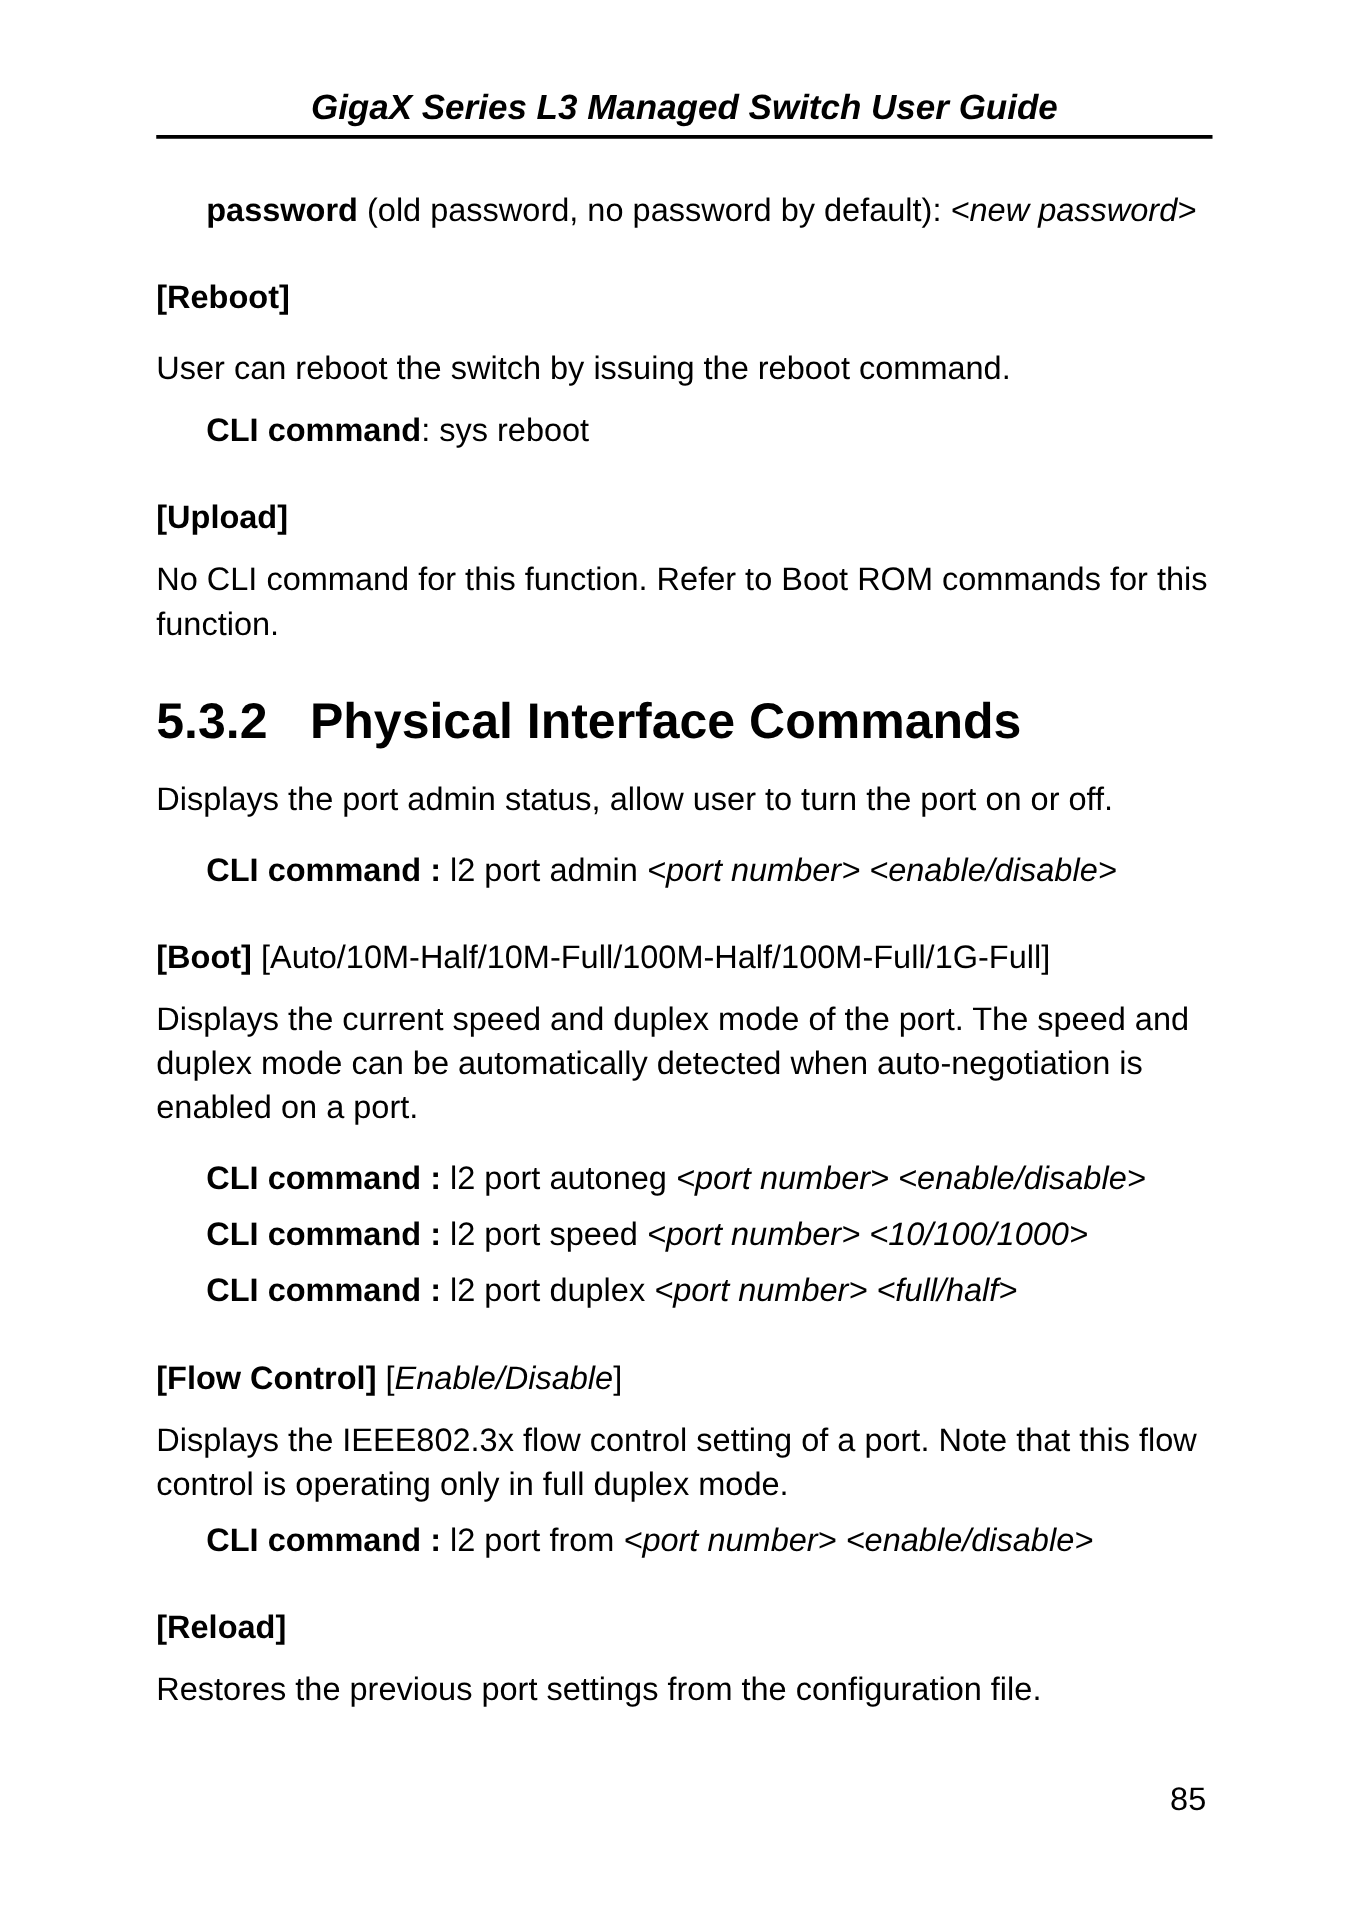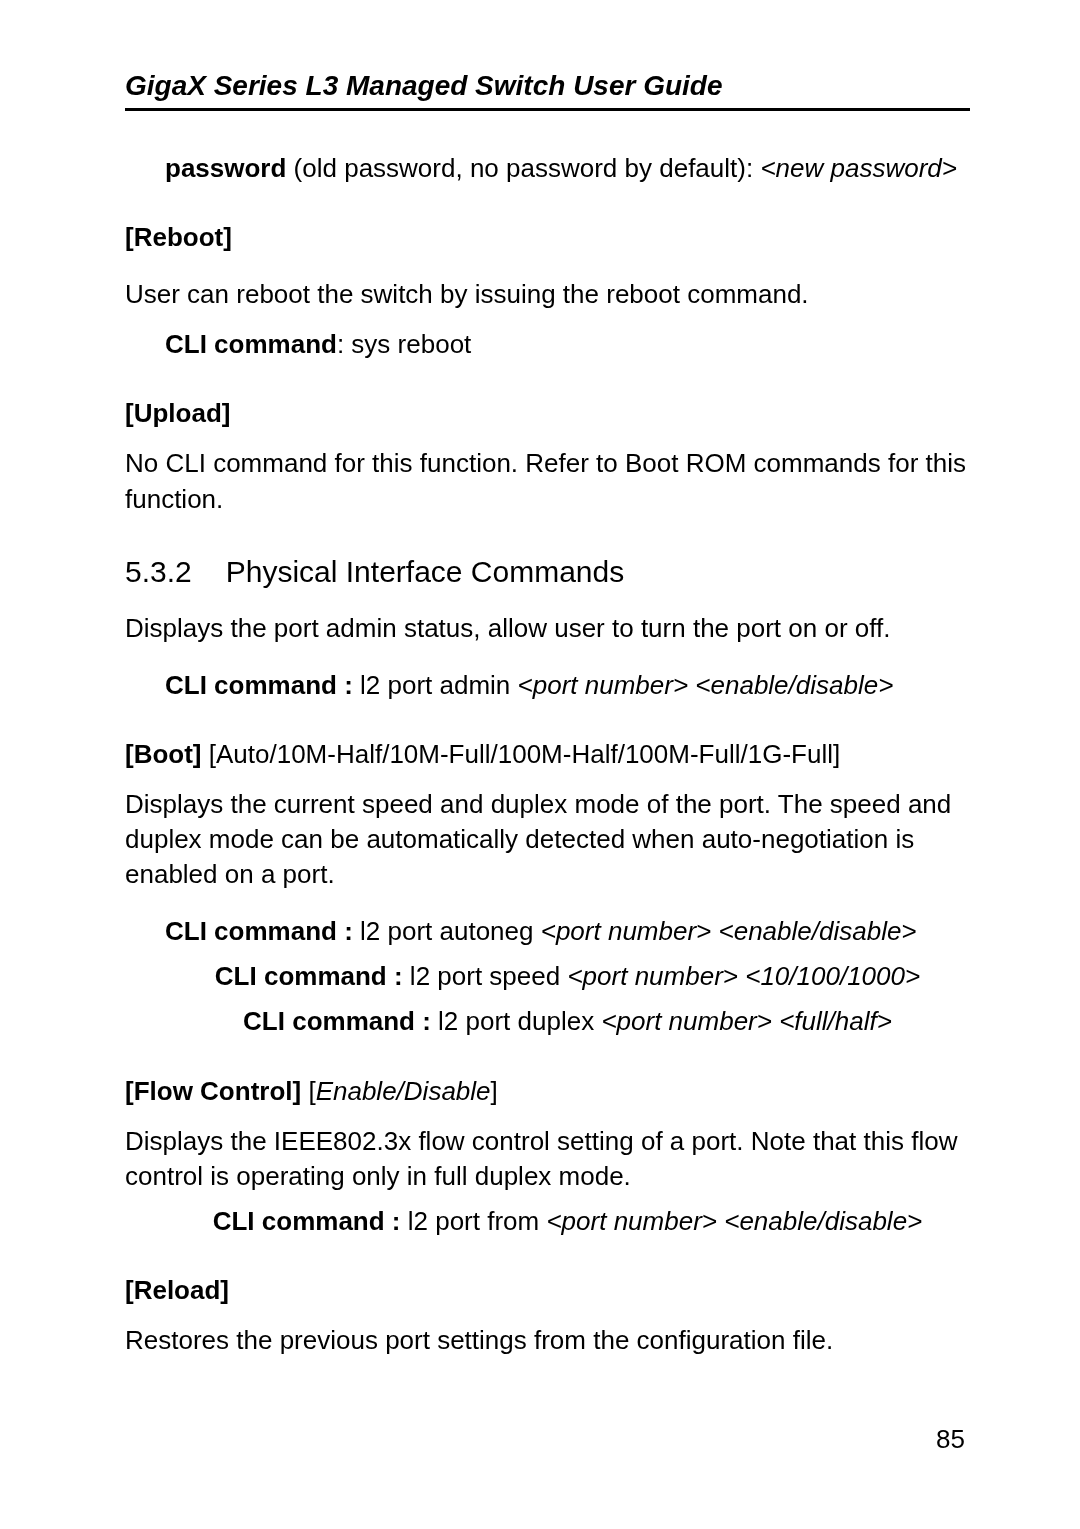--- a/index.html
+++ b/index.html
@@ -13,35 +13,35 @@
     width: 1080px;
     height: 1529px;
     box-sizing: border-box;
     padding: 70px 110px 60px 125px;
     position: relative;
   }
   .running-head {
     font-style: italic;
     font-weight: bold;
     font-size: 28px;
-    text-align: left;
+    text-align: center;
     padding-bottom: 6px;
     border-bottom: 3px solid #000;
     margin-bottom: 40px;
   }
   .indent1 { margin-left: 40px; }
   p { margin: 15px 0 6px 0; font-size: 26px; line-height: 1.35; }
   .gap-lg { margin-top: 34px; }
   .gap-md { margin-top: 22px; }
-  .gap-sm { margin-top: 10px; text-align: center; }
+  .gap-sm { margin-top: 10px; }
   .bold { font-weight: bold; }
   .italic { font-style: italic; }
   h2.section {
-    font-size: 30px;
-    font-weight: normal;
+    font-size: 40px;
+    font-weight: bold;
     margin: 38px 0 22px 0;
   }
   h2.section .num { display:inline-block; margin-right: 34px; }
   .page-num {
     position: absolute;
     bottom: 74px;
     right: 115px;
     font-size: 26px;
   }
 </style>

